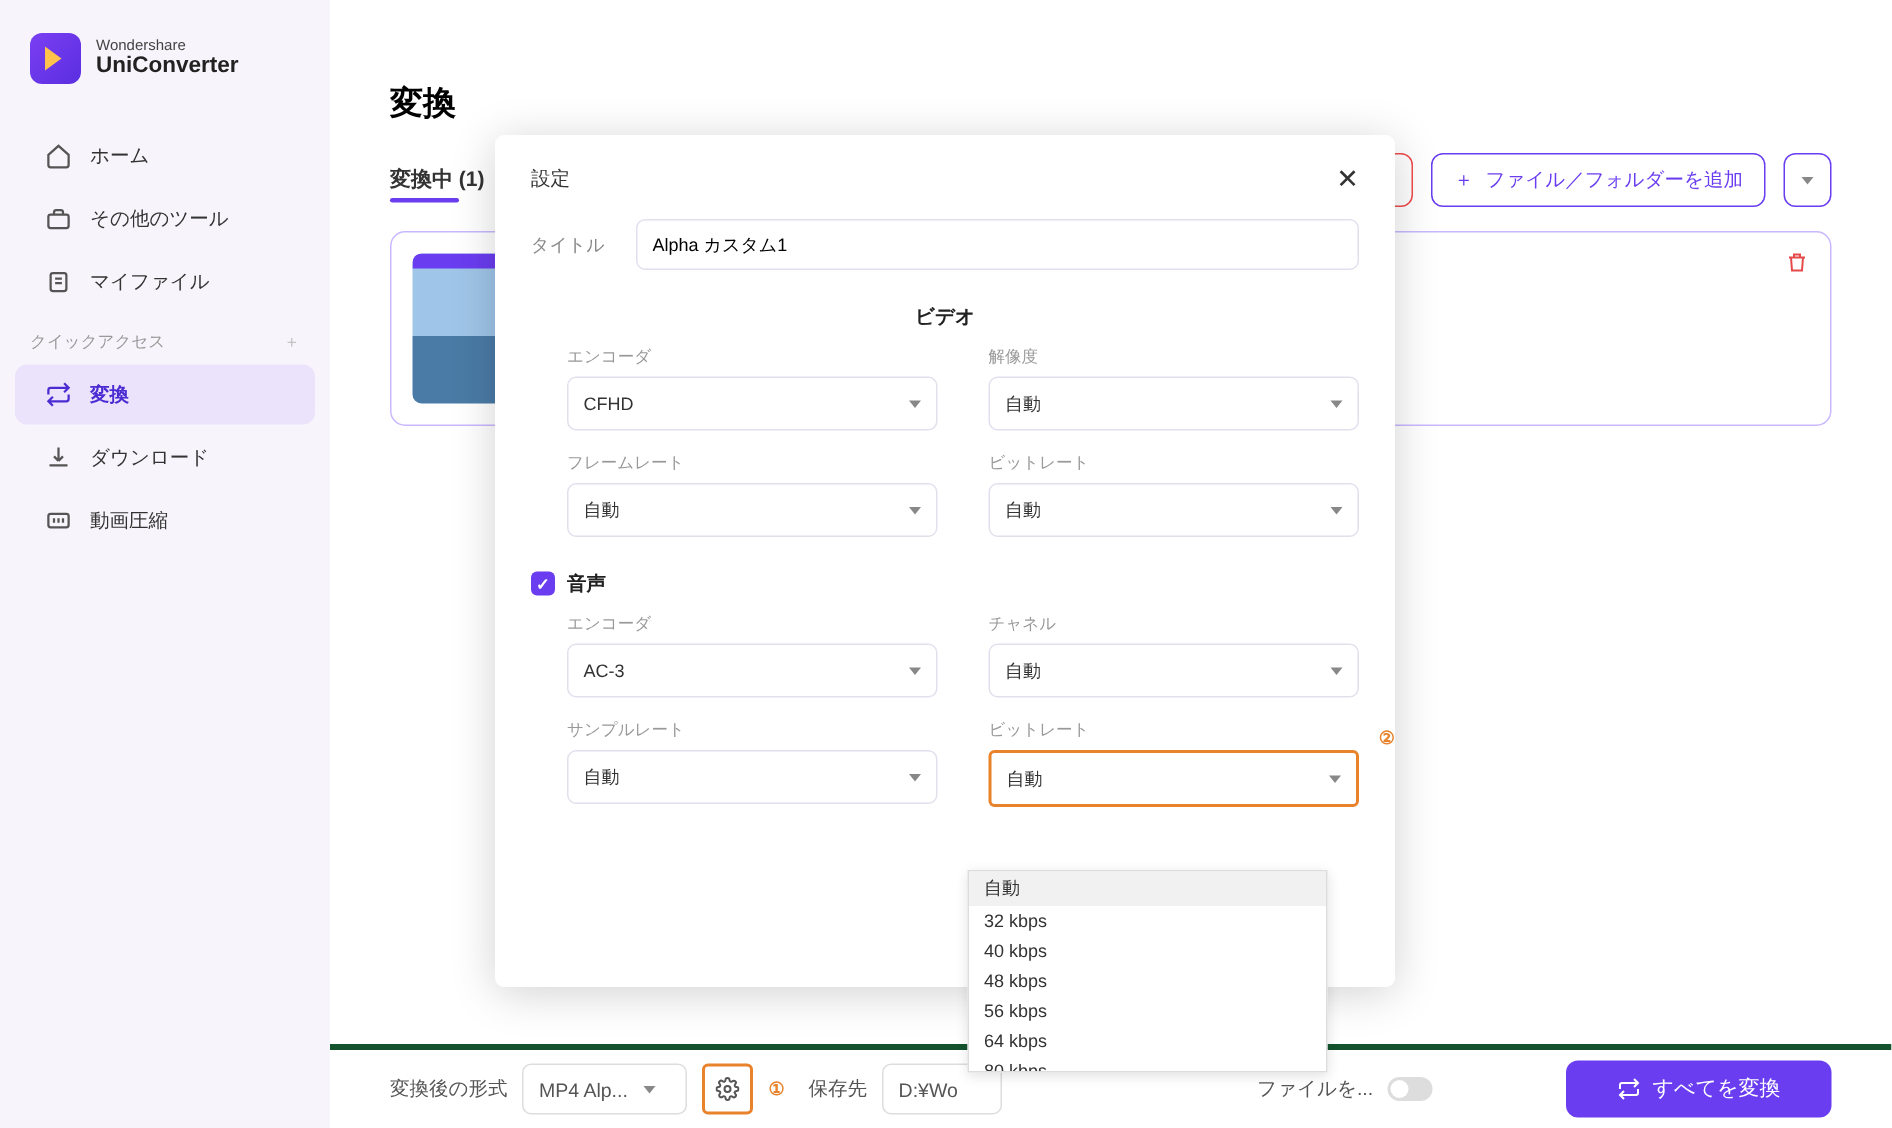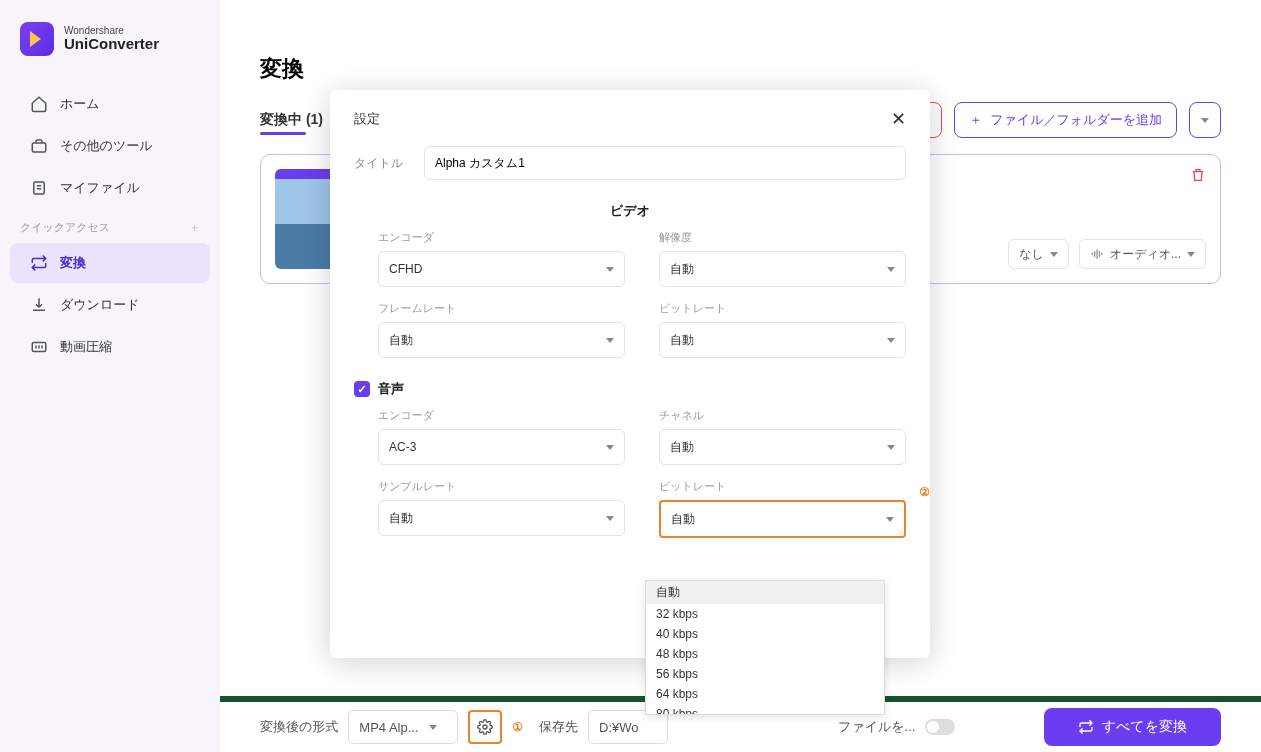--- a/index.html
+++ b/index.html
@@ -28,21 +28,21 @@
 .trash-btn { width:44px; height:36px; border:1px solid #f04a4a; border-radius:8px; display:flex; align-items:center; justify-content:center; color:#f04a4a; cursor:pointer; }
 .add-btn { height:36px; border:1px solid #6a3df0; border-radius:8px; display:flex; align-items:center; padding:0 14px; color:#6a3df0; font-size:13px; gap:8px; cursor:pointer; }
 .add-split { width:32px; height:36px; border:1px solid #6a3df0; border-radius:8px; display:flex; align-items:center; justify-content:center; color:#6a3df0; cursor:pointer; }
 .file-card { margin:0 40px; border:1px solid #c9b8ff; border-radius:10px; padding:14px; display:flex; gap:16px; position:relative; }
 .thumb { width:72px; height:100px; border-radius:6px; background:linear-gradient(#9fc5e8 55%,#4a7ba6 55%); position:relative; overflow:hidden; }
 .thumb::before{content:"";position:absolute;top:0;left:0;right:0;height:10px;background:#6a3df0;}
 .card-trash { position:absolute; right:14px; top:12px; color:#e54b4b; cursor:pointer; }
 .pill { display:inline-flex; align-items:center; gap:6px; height:30px; border:1px solid #e3e0ee; border-radius:6px; padding:0 10px; font-size:12px; color:#555; }
 .pill-row { position:absolute; right:14px; bottom:14px; display:flex; gap:10px; }
 .chev { width:0;height:0;border-left:4px solid transparent;border-right:4px solid transparent;border-top:5px solid #888; }
-.bottom-bar { position:absolute; left:220px; right:0; bottom:0; height:56px; border-top:6px solid #14532d; background:#fff; display:flex; align-items:center; padding:0 40px; gap:10px; font-size:13px; color:#555; }
+.bottom-bar { position:absolute; left:220px; right:0; bottom:0; height:56px; border-top:4px solid #14532d; background:#fff; display:flex; align-items:center; padding:0 40px; gap:10px; font-size:13px; color:#555; }
 .sel { height:34px; border:1px solid #ddd; border-radius:6px; display:flex; align-items:center; padding:0 10px; gap:10px; min-width:110px; }
 .gear-box { width:34px; height:34px; border:1px solid #ddd; border-radius:6px; display:flex; align-items:center; justify-content:center; cursor:pointer; }
 .ann-box { border:2px solid #e8822b; border-radius:4px; }
 .ann-num { color:#e8822b; font-size:12px; font-weight:600; }
 .convert-btn { margin-left:auto; height:38px; padding:0 34px; border-radius:8px; background:#6a3df0; color:#fff; display:flex; align-items:center; gap:8px; font-size:14px; cursor:pointer; font-weight:500; }
 .toggle { width:30px; height:16px; border-radius:8px; background:#ddd; position:relative; }
 .toggle::after{content:"";position:absolute;left:2px;top:2px;width:12px;height:12px;border-radius:50%;background:#fff;}
 .modal-back { position:absolute; inset:0; }
 .modal { position:absolute; left:330px; top:90px; width:600px; height:568px; background:#fff; border-radius:6px; box-shadow:0 4px 30px rgba(0,0,0,.18); padding:18px 24px; }
 .modal-hd { display:flex; justify-content:space-between; align-items:center; font-size:13px; color:#333; }
@@ -192,39 +192,20 @@
         </div>
     </div>
   </div>
   <div class="file-card">
     <div class="thumb"></div>
     <div class="card-trash">
         <svg width="16" height="16" viewBox="0 0 24 24" fill="none" stroke="currentColor" stroke-width="2">
           <path d="M4 7h16M9 7V4h6v3M6 7l1 13h10l1-13"></path>
         </svg>
       </div>
-    <div class="pill-row">
-      <div class="pill">
-          <span>なし</span>
-          <span class="chev"></span>
-        </div>
-      <div class="pill">
-        <span>
-            <svg width="14" height="14" viewBox="0 0 24 24" fill="none" stroke="#888" stroke-width="2">
-              <line x1="4" y1="10" x2="4" y2="14"></line>
-              <line x1="8" y1="7" x2="8" y2="17"></line>
-              <line x1="12" y1="4" x2="12" y2="20"></line>
-              <line x1="16" y1="7" x2="16" y2="17"></line>
-              <line x1="20" y1="10" x2="20" y2="14"></line>
-            </svg>
-          </span>
-        <span>オーディオ...</span>
-          <span class="chev"></span>
-      </div>
-    </div>
   </div>
 </div>
 
 <div class="bottom-bar">
   <span>変換後の形式</span>
   <div class="sel">
       <span>MP4 Alp...</span>
       <span class="chev"></span>
     </div>
   <div class="gear-box ann-box">

